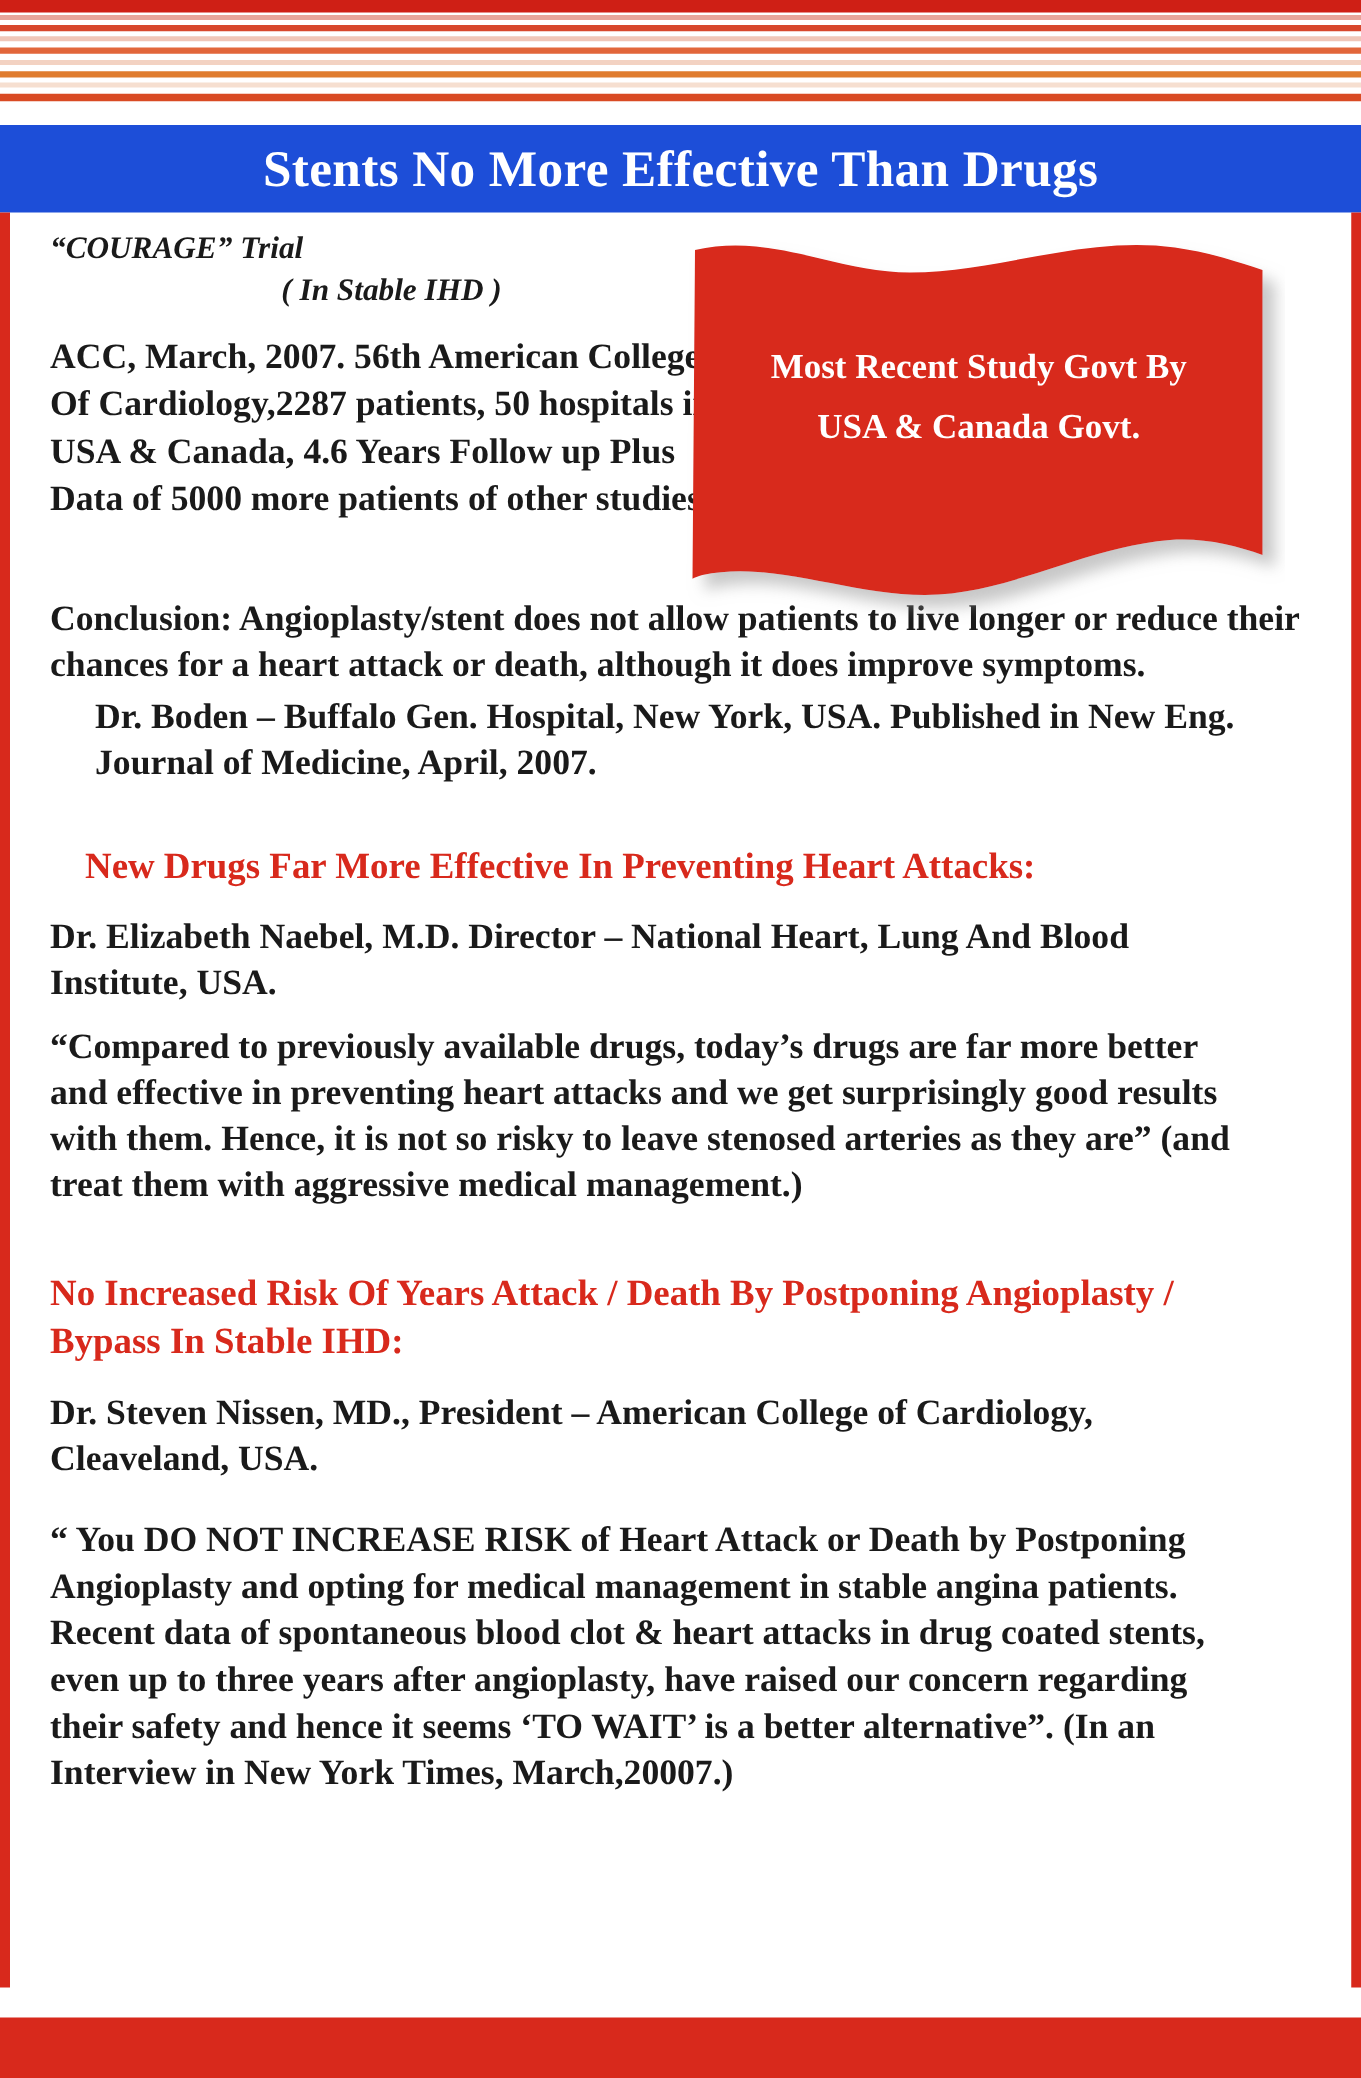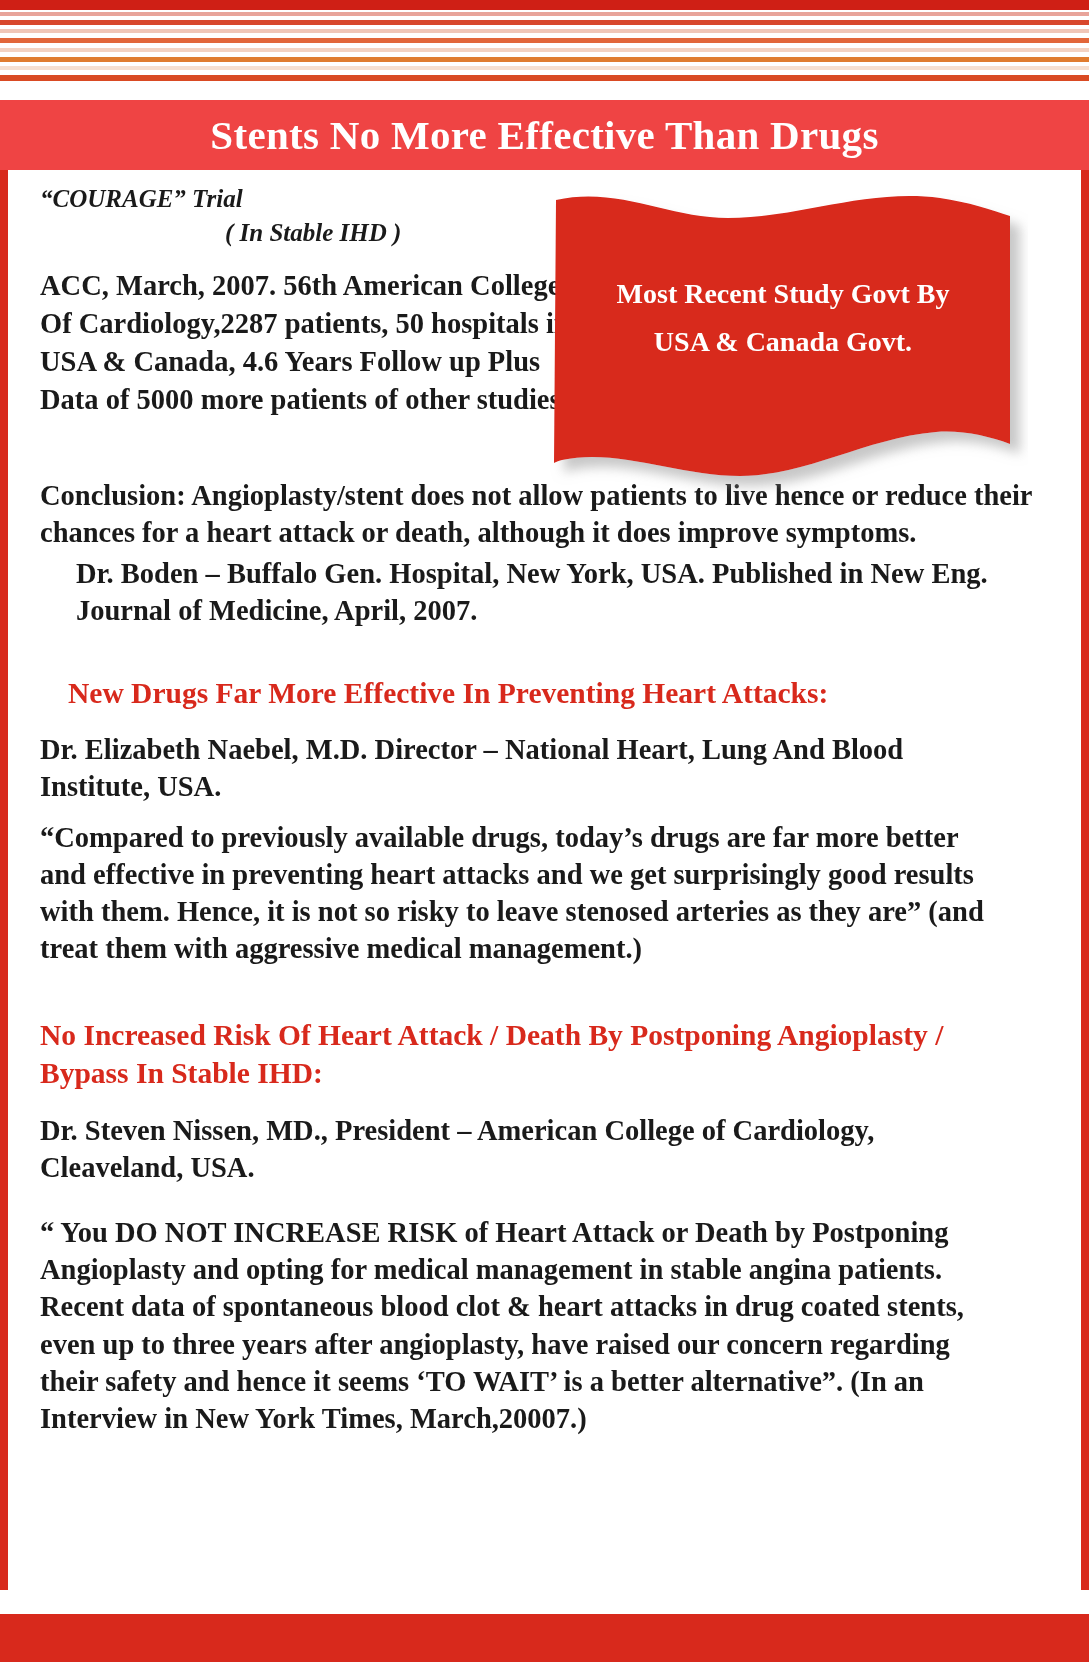--- a/index.html
+++ b/index.html
@@ -33,21 +33,21 @@
   .s7 { top: 57px; height: 5px; background: #e07c2f; }
   .s8 { top: 66px; height: 4px; background: #f6dfd0; }
   .s9 { top: 75px; height: 6px; background: #d94a23; }
 
   
   .title-banner {
     position: absolute;
     top: 100px; left: 0;
     width: 1089px;
     height: 70px;
-    background: #ef4444;
+    background: #1d4ed8;
     display: flex;
     align-items: center;
     justify-content: center;
   }
   .title-banner .title-text {
     color: #ffffff;
     font-size: 41px;
     font-weight: bold;
     letter-spacing: 0.3px;
     text-align: center;
@@ -195,29 +195,29 @@
       <path filter="url(#rshadow)" fill="#d8291c" d="M8,8 C70,-6 120,26 180,26 C250,26 320,-4 392,6 C420,10 444,18 462,24
            L462,252 C440,244 414,238 388,240 C318,246 258,284 192,284 C130,284 70,256 14,268
            C10,269 8,270 6,271 Z"></path>
     </svg>
     <div class="ribbon-text">
       <div>Most Recent Study Govt By</div>
       <div>USA &amp; Canada Govt.</div>
     </div>
   </div>
 
-  <div class="para block-conclusion">Conclusion: Angioplasty/stent does not allow patients to live hence or reduce their chances for a heart attack or death, although it does improve symptoms.</div>
+  <div class="para block-conclusion">Conclusion: Angioplasty/stent does not allow patients to live longer or reduce their chances for a heart attack or death, although it does improve symptoms.</div>
   <div class="para block-boden">Dr. Boden – Buffalo Gen. Hospital, New York, USA. Published in New Eng. Journal of Medicine, April, 2007.</div>
 
   <div class="section-head sh1">New Drugs Far More Effective In Preventing Heart Attacks:</div>
 
   <div class="para b-naebel">Dr. Elizabeth Naebel, M.D. Director – National Heart, Lung And Blood Institute, USA.</div>
   <div class="para b-quote1">“Compared to previously available drugs, today’s drugs are far more better and effective in preventing heart attacks and we get surprisingly good results with them. Hence, it is not so risky to leave stenosed arteries as they are” (and treat them with aggressive medical management.)</div>
 
-  <div class="section-head sh2">No Increased Risk Of Heart Attack / Death By Postponing Angioplasty / Bypass In Stable IHD:</div>
+  <div class="section-head sh2">No Increased Risk Of Years Attack / Death By Postponing Angioplasty / Bypass In Stable IHD:</div>
 
   <div class="para b-nissen">Dr. Steven Nissen, MD., President – American College of Cardiology, Cleaveland, USA.</div>
   <div class="para b-quote2">“ You DO NOT INCREASE RISK of Heart Attack or Death by Postponing Angioplasty  and opting for medical management in stable angina patients. Recent data of spontaneous blood clot &amp; heart attacks in drug coated stents, even up to three years  after angioplasty, have raised our concern regarding their safety and hence it seems ‘TO WAIT’ is  a better alternative”. (In an Interview in New York Times, March,20007.)</div>
 
 </div>
 
 <div class="bottom-bar-inner"></div>
 <div class="bottom-bar"></div>
 
 </body></html>

